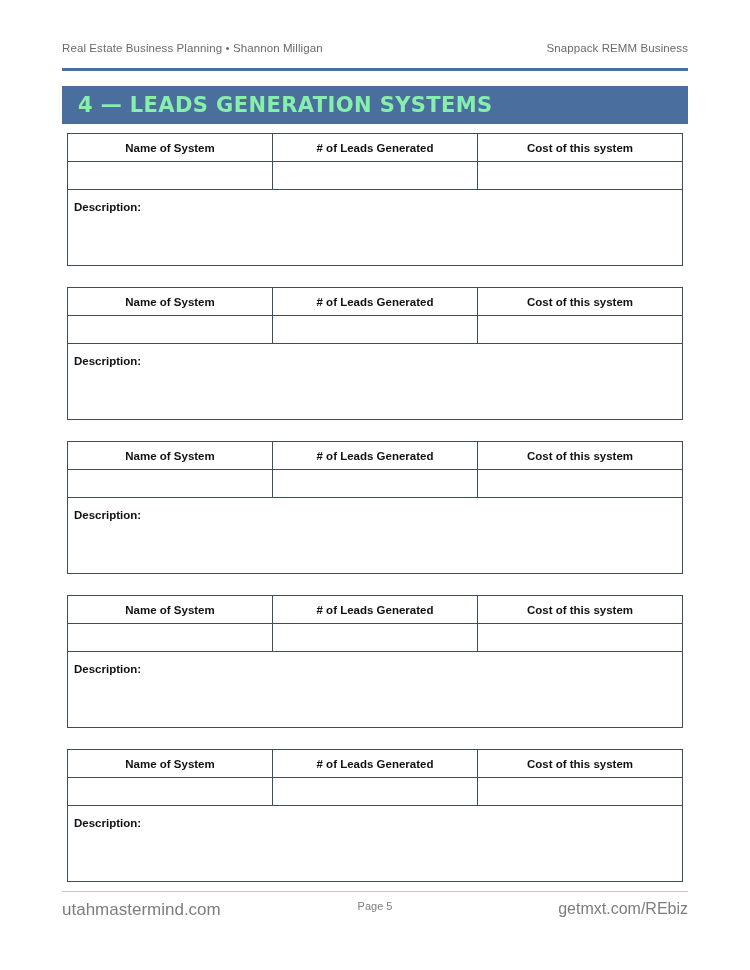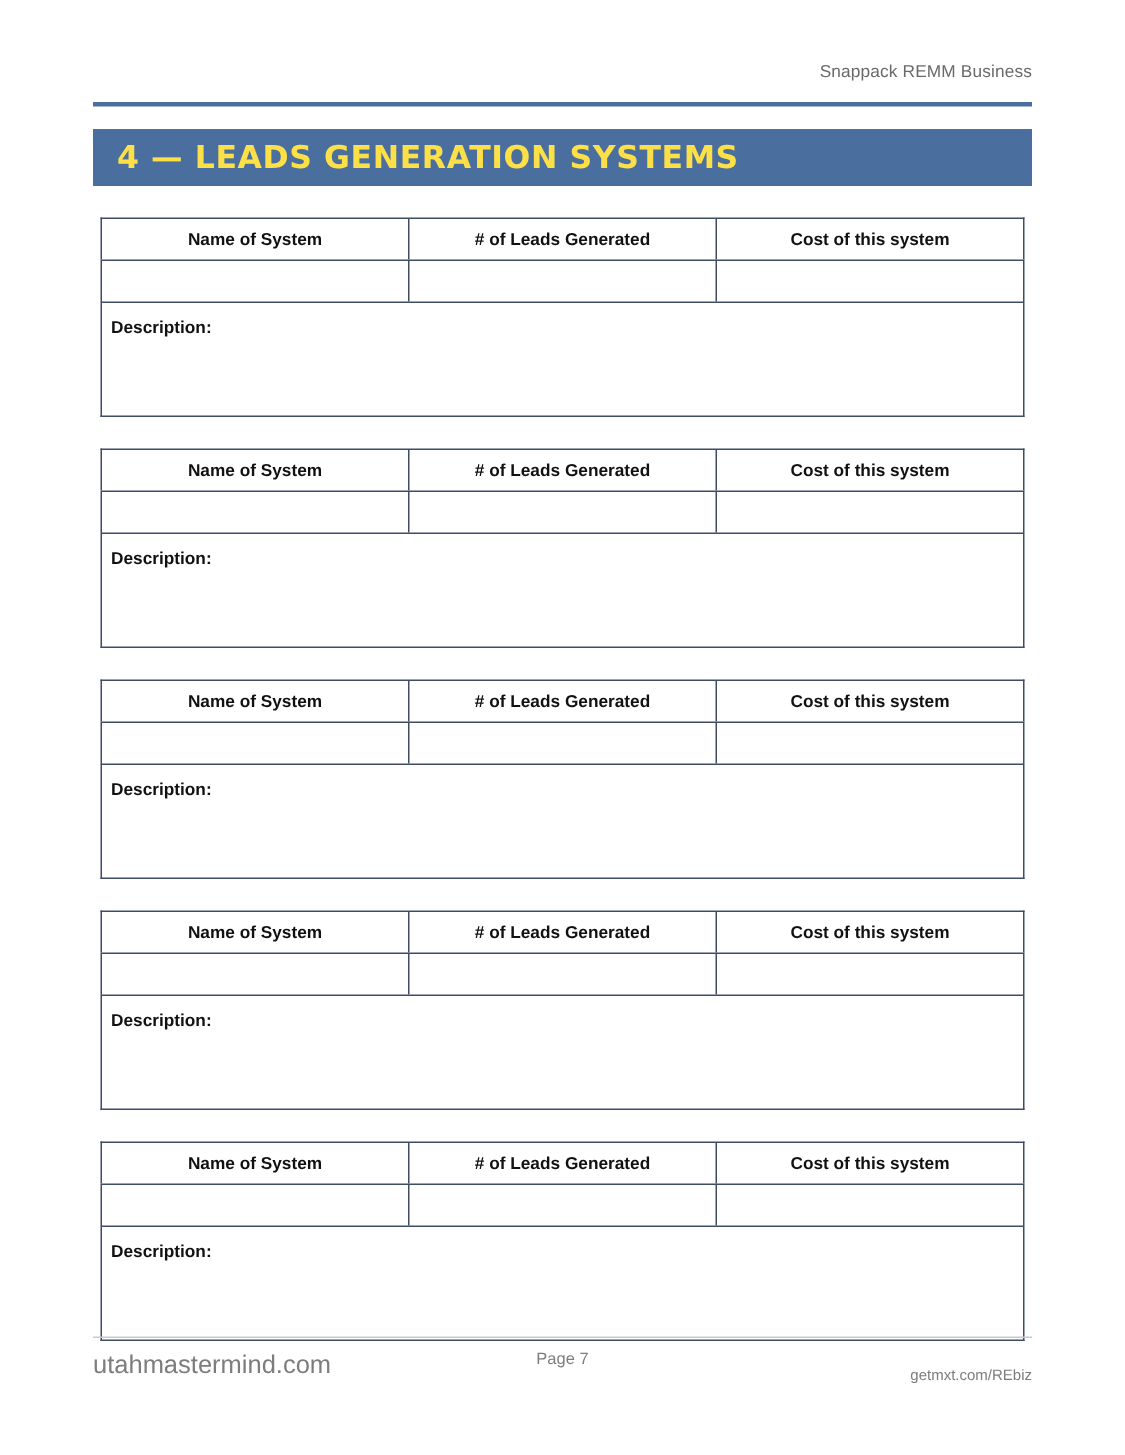--- a/index.html
+++ b/index.html
@@ -65,40 +65,39 @@
   }
 
   
   .title-bar {
     position: absolute;
     top: 86px;
     left: 0;
     right: 0;
     height: 38px;
     background: #4a6f9e;
-    color: #fde047;
+    color: #86efac;
     display: flex;
     align-items: center;
   }
   .title-text {
     font-size: 21px;
     font-weight: bold;
     letter-spacing: .4px;
     padding-left: 16px;
     font-family: "DejaVu Sans", sans-serif;
     white-space: nowrap;
   }
 
   
   .blocks {
     position: absolute;
     top: 133px;
     left: 5px;
     right: 5px;
-    margin-top: 12px;
   }
   .block {
     margin-bottom: 21px;
   }
   .row-head {
     display: flex;
     border: 1px solid #3f4d63;
     border-bottom: none;
     height: 27px;
   }
@@ -166,32 +165,33 @@
     position: absolute;
     left: 50%;
     transform: translateX(-50%);
     top: 0;
     font-size: 11px;
     color: #7d7d7d;
   }
   .footer-right {
     position: absolute;
     right: 0;
-    top: 12px;
-    font-size: 10px;
+    top: 0;
+    font-size: 16px;
     color: #7d7d7d;
   }
 </style>
 </head>
 <body>
 
 <div class="page">
   <div class="page-inner">
 
     <div class="header">
+      <div class="header-left">Real Estate Business Planning • Shannon Milligan</div>
       <div class="header-right">Snappack REMM Business</div>
       <div class="header-rule"></div>
     </div>
 
     <div class="title-bar">
       <div class="title-text">4 — LEADS GENERATION SYSTEMS</div>
     </div>
 
     <div class="blocks">
 
@@ -273,18 +273,18 @@
         <div class="desc-box">
           <span class="desc-label">Description:</span>
         </div>
       </div>
 
     </div>
 
     <div class="footer">
       <div class="footer-rule"></div>
       <div class="footer-left">utahmastermind.com</div>
-      <div class="footer-center">Page 7</div>
+      <div class="footer-center">Page 5</div>
       <div class="footer-right">getmxt.com/REbiz</div>
     </div>
 
   </div>
 </div>
 
 </body></html>

